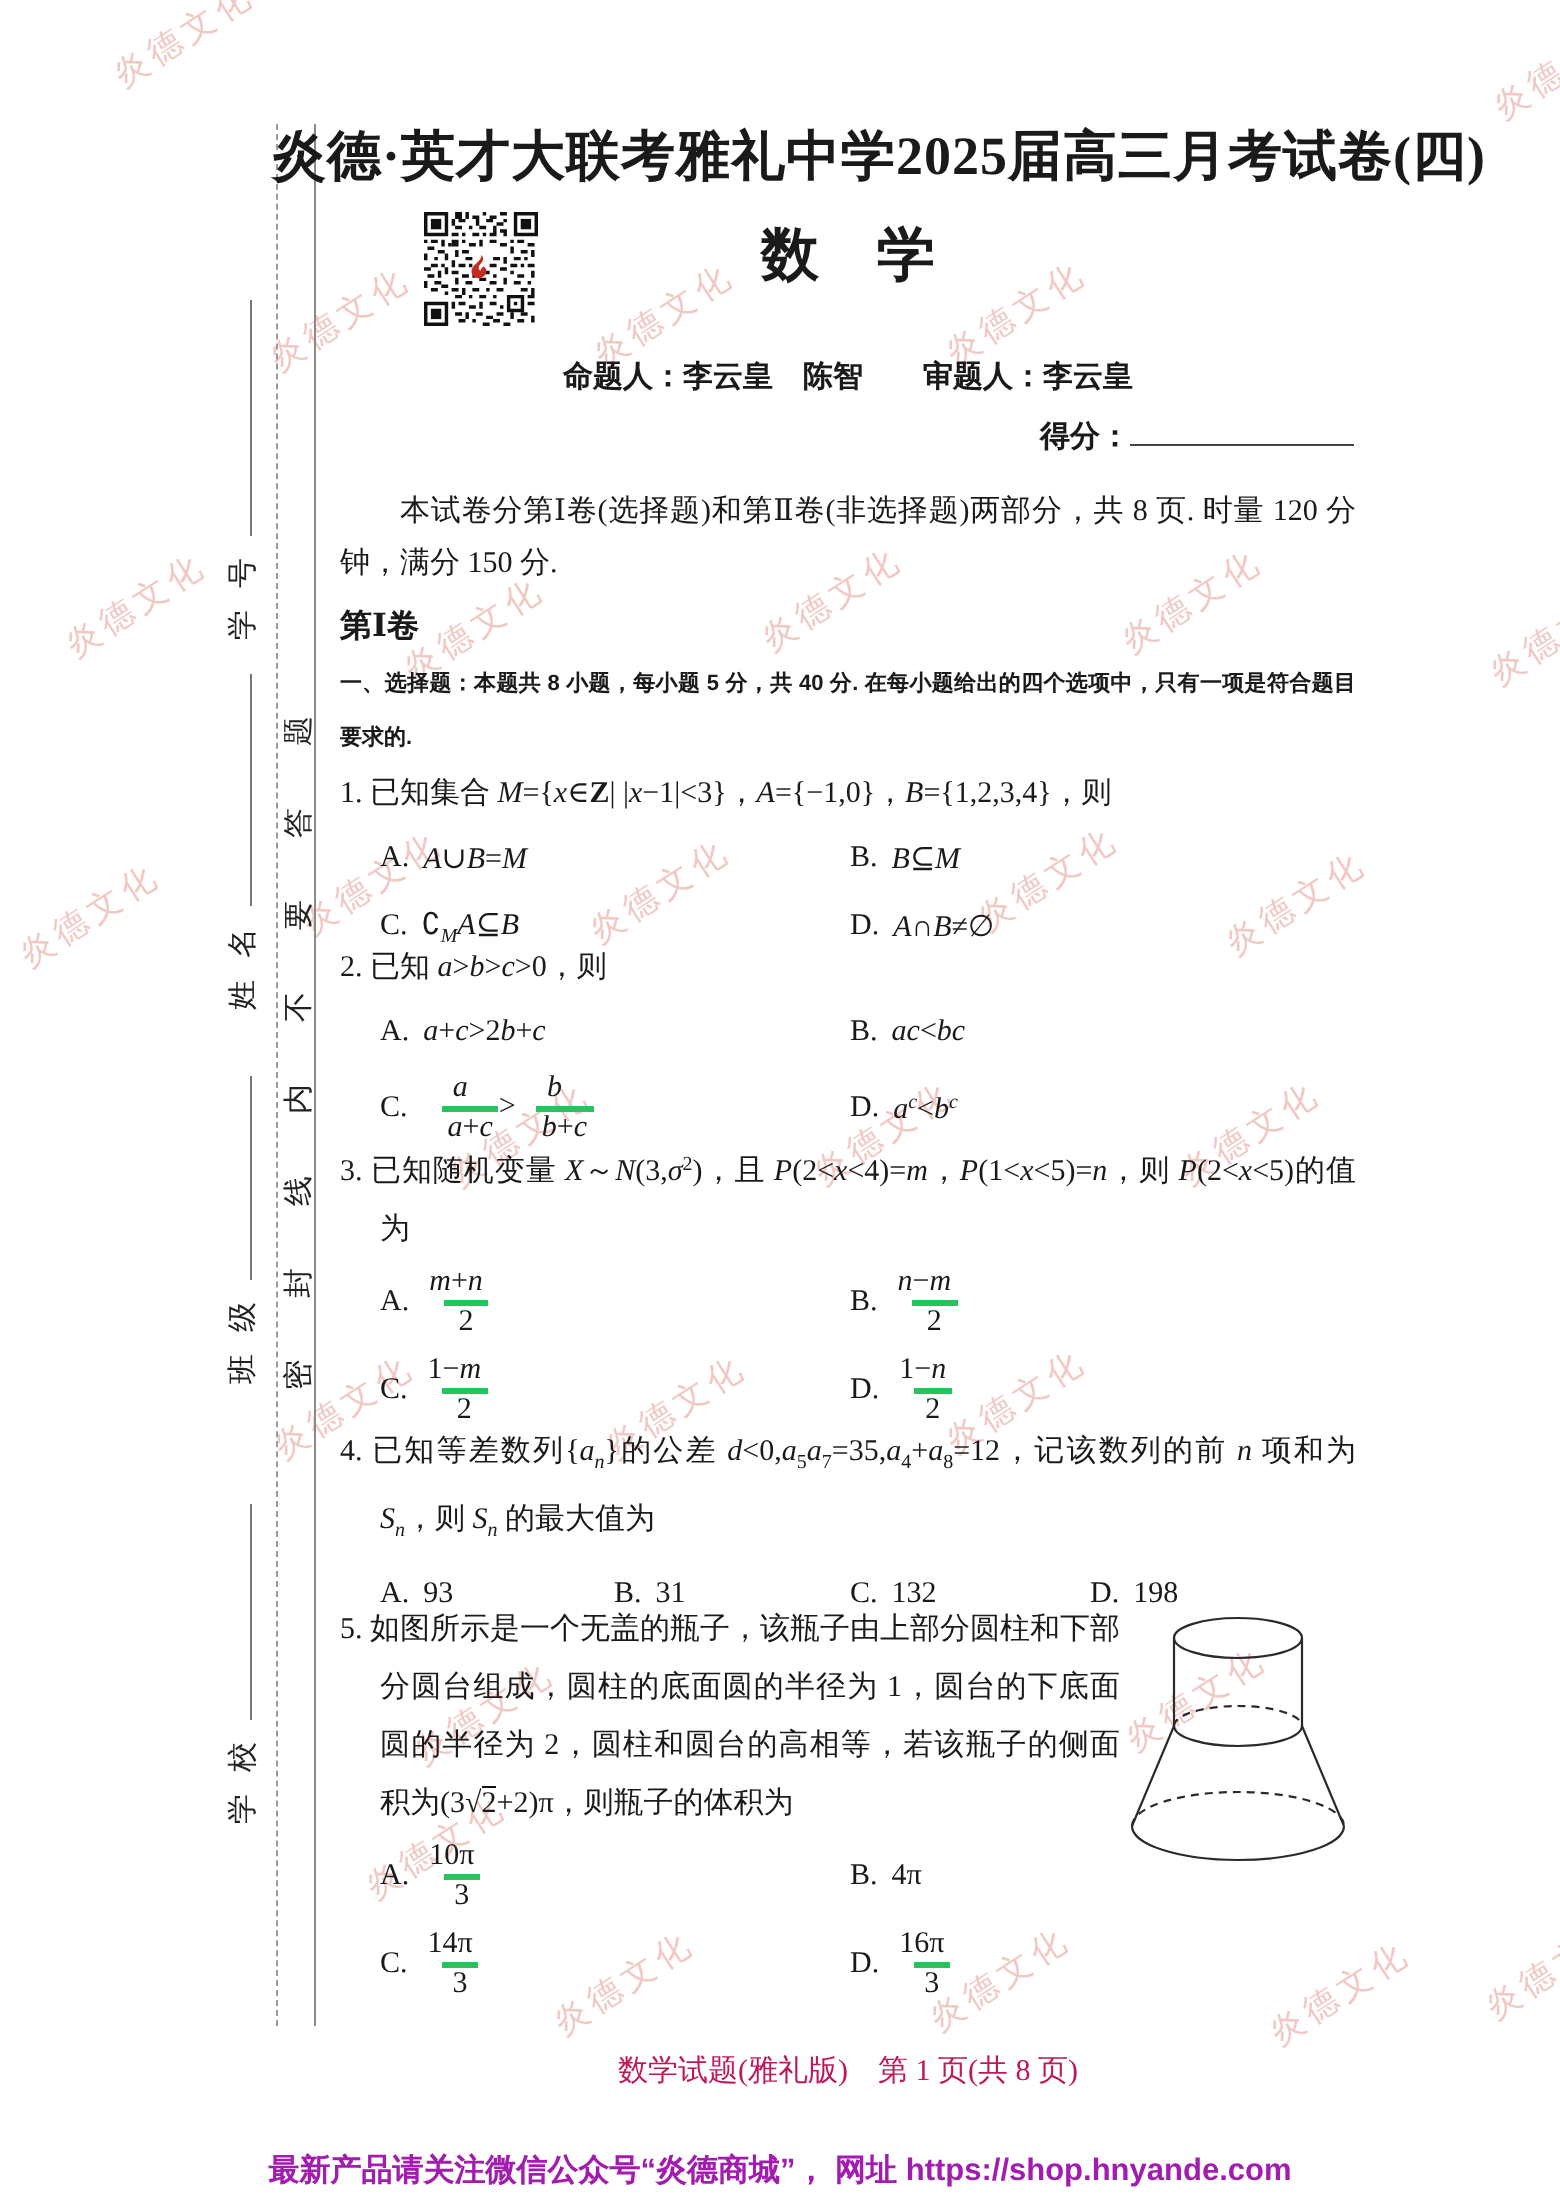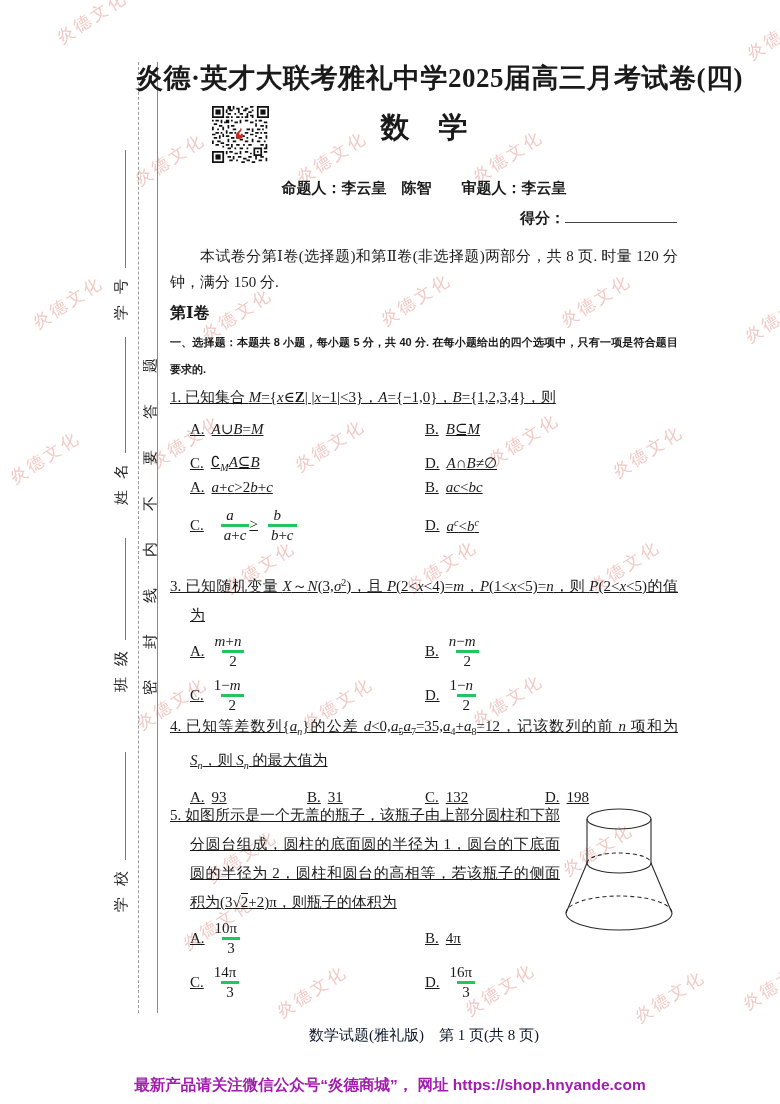--- a/index.html
+++ b/index.html
@@ -39,38 +39,38 @@
   #score .lbl{font-weight:bold;font-family:"Liberation Sans","DejaVu Sans",sans-serif;text-align:center;}
   #score .ln{display:inline-block;width:112px;height:14px;border-bottom:1px solid #444;}
 
   
   #intro{left:170px;top:243px;width:508px;font-size:15px;line-height:26px;
          text-align:justify;text-indent:2em;margin:0;}
   #part1{left:170px;top:303px;width:508px;text-align:left;font-size:16px;font-weight:bold;}
   #sec-head{left:170px;top:329px;width:508px;font-size:11px;line-height:27px;font-weight:bold;
             text-align:justify;font-family:"Liberation Sans","DejaVu Sans",sans-serif;margin:0;}
 
-  .q{left:170px;width:508px;font-size:15px;text-decoration:underline;}
+  .q{left:170px;width:508px;font-size:15px;}
   .qt{margin:0;line-height:29px;text-align:justify;padding-left:20px;text-indent:-20px;}
   .opts{margin-left:20px;display:grid;row-gap:6px;margin-top:3px;}
   .opts2{grid-template-columns:235px 1fr;}
   .opts4{grid-template-columns:117px 118px 120px 1fr;}
   .opt{display:flex;align-items:center;min-height:28px;}
   .ol{margin-right:7px;}
   #q1{top:383px;} #q2{top:470px;} #q3{top:568px;} #q4{top:712px;} #q5{top:801px;}
   #q5 .qt{padding-right:118px;}
   #q5-fig{position:absolute;right:4px;top:2px;width:112px;height:140px;}
 
   .fr{display:inline-block;vertical-align:-11px;text-align:center;line-height:1.15;}
   .fr .n{display:block;padding:0 3px;}
   .fr .d{display:block;border-top:3px solid #22c55e;padding:0 3px;margin-left:10px;}
   .rad{border-top:1px solid #111;}
 
   
-  #footer{left:170px;top:1026px;width:508px;text-align:center;font-size:15px;color:#0f172a;}
+  #footer{left:170px;top:1026px;width:508px;text-align:center;font-size:15px;color:#be185d;}
   #promo{left:0;top:1075px;width:780px;text-align:center;font-size:15.5px;font-weight:bold;
          color:#a21caf;font-family:"Liberation Sans","DejaVu Sans",sans-serif;}
 </style>
 </head>
 <body>
 
 <div class="page">
 
   <div id="wm">
       <div class="wmk" style="left: 52px; top: 6px; color: rgb(241, 201, 196);">炎德文化</div>
@@ -164,20 +164,21 @@
           <span class="oc">∁<sub><i>M</i></sub><i>A</i>⊆<i>B</i></span>
         </span>
       <span class="opt">
           <span class="ol">D.</span>
           <span class="oc"><i>A</i>∩<i>B</i>≠∅</span>
         </span>
     </div>
   </div>
 
   <div class="abs q" id="q2">
+    <p class="qt">2. 已知 <i>a</i>&gt;<i>b</i>&gt;<i>c</i>&gt;0，则</p>
     <div class="opts opts2">
       <span class="opt">
           <span class="ol">A.</span>
           <span class="oc"><i>a</i>+<i>c</i>&gt;2<i>b</i>+<i>c</i></span>
         </span>
       <span class="opt">
           <span class="ol">B.</span>
           <span class="oc"><i>ac</i>&lt;<i>bc</i></span>
         </span>
       <span class="opt">

